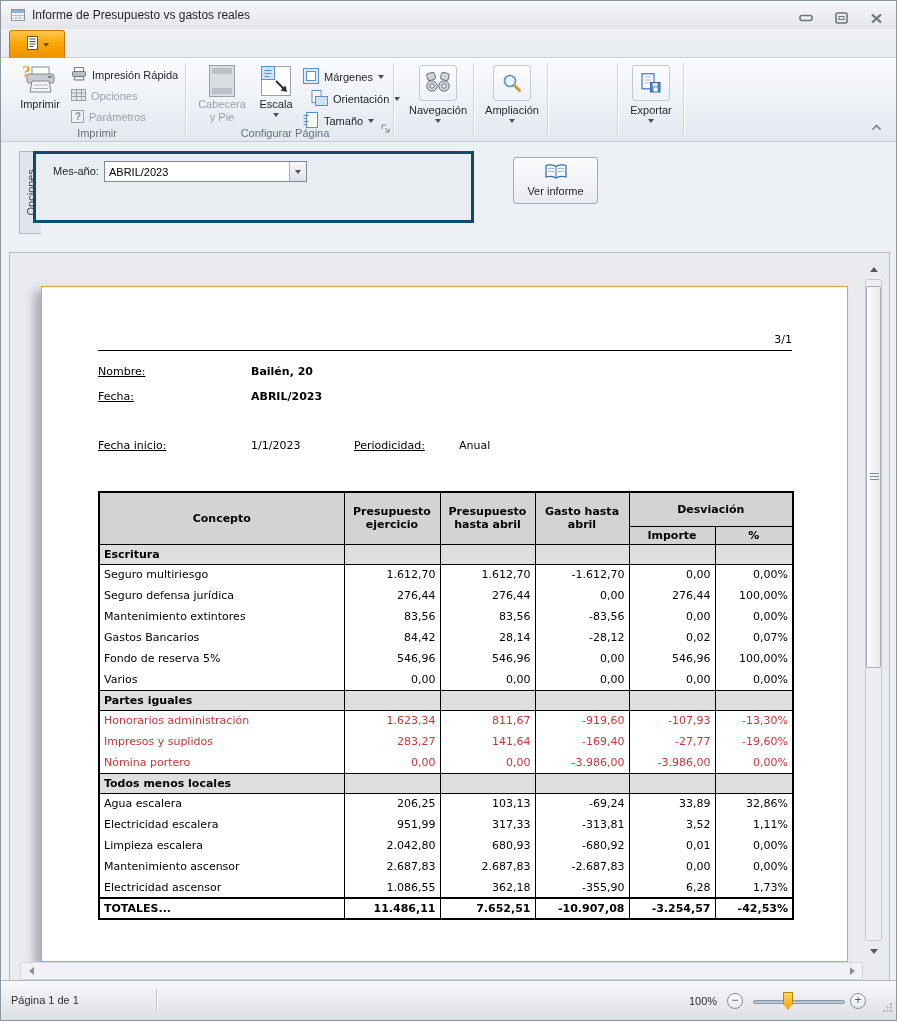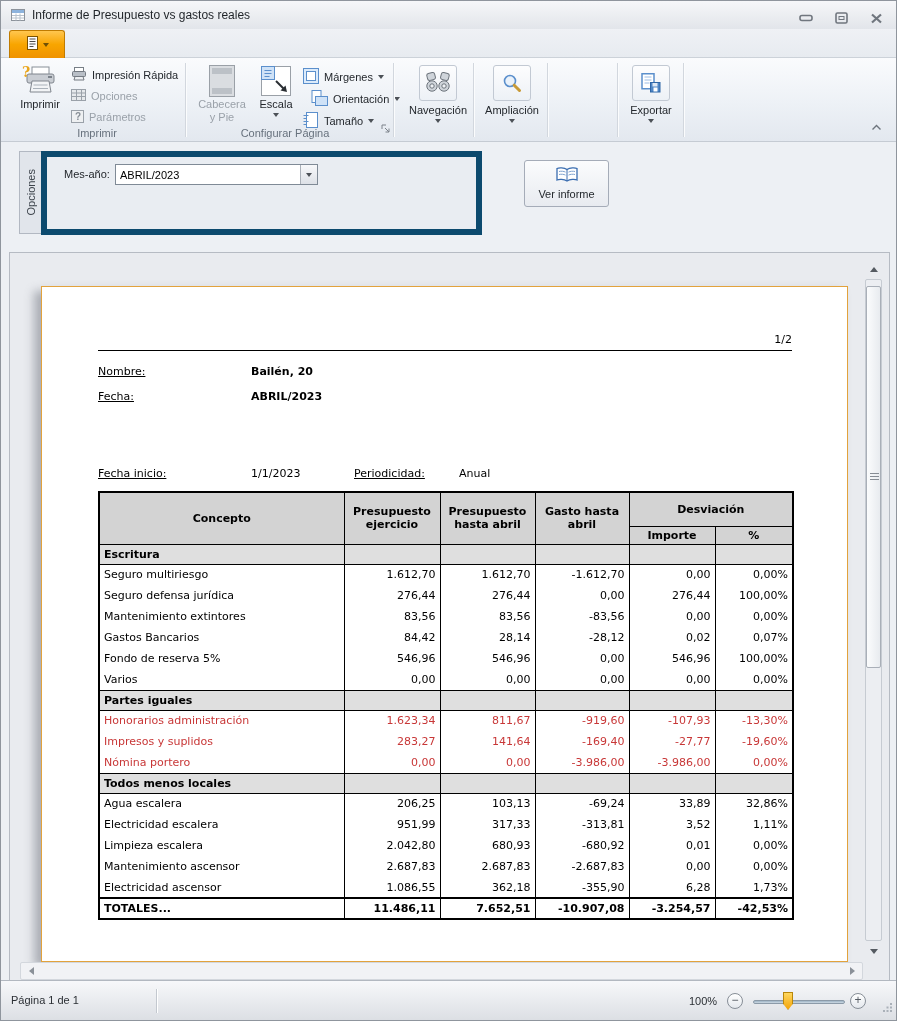--- a/index.html
+++ b/index.html
@@ -40,21 +40,21 @@
     font-size:11px;color:#24282d;line-height:13px;text-align:center;cursor:default;}
   .toolbtn .box{width:38px;height:36px;border:1px solid #c2c9d3;border-radius:3px;
     background:linear-gradient(#fdfdfe,#edf1f6);display:flex;align-items:center;justify-content:center;margin-bottom:3px;}
   .chev{position:absolute;right:14px;bottom:6px;cursor:default;}
   .launcher{position:absolute;cursor:default;}
   
   .optzone{position:absolute;top:141px;left:0;right:0;height:110px;background:#edf0f4;}
   .opttab{position:absolute;left:18px;top:9px;width:22px;height:83px;background:#e1e5eb;
     border:1px solid #b2b8c2;border-right:none;display:flex;align-items:center;justify-content:center;}
   .opttab span{writing-mode:vertical-rl;transform:rotate(180deg);font-size:11px;color:#3c434b;}
-  .optbox{position:absolute;left:40px;top:9px;width:441px;height:84px;background:#e9edf2;border:6px solid #0c4a6e;}
+  .optbox{position:absolute;left:32px;top:9px;width:441px;height:72px;background:#e9edf2;border:3px solid #0c4a6e;}
   .mes-label{position:absolute;left:17px;top:11px;font-size:11px;color:#23272c;}
   .combo{position:absolute;left:68px;top:7px;width:203px;height:21px;background:#fff;
     border:1px solid #7f8a96;display:flex;}
   .combo input{flex:1;border:none;outline:none;font-family:"Liberation Sans",sans-serif;
     font-size:11px;padding:0 4px;color:#000;background:transparent;}
   .combo-btn{width:17px;border-left:1px solid #aab0b8;background:linear-gradient(#f7f8fa,#dde1e7);
     display:flex;align-items:center;justify-content:center;cursor:default;}
   .verinforme{position:absolute;left:477px;top:3px;width:85px;height:47px;
     border:1px solid #a5acb8;border-radius:3px;background:linear-gradient(#fbfcfd,#e8ebf0);
     display:flex;flex-direction:column;align-items:center;padding-top:5px;gap:3px;
@@ -342,31 +342,31 @@
               <path d="M4 5.5 C6 5,9 5.2,10.5 6.1 M4 8.5 C6 8,9 8.2,10.5 9.1 M13.5 6.1 C15 5.2,18 5,20 5.5 M13.5 9.1 C15 8.2,18 8,20 8.5" stroke="#7fa3cf" fill="none"></path>
             </svg>
         </span>
         <span>Ver informe</span>
       </div>
     </div>
   </div>
 
   <div class="preview">
     <div class="page">
-      <div class="pgline">1/2</div>
+      <div class="pgline">3/1</div>
 
       <div class="frow" style="top:78px;">
         <span class="flabel">Nombre:</span>
         <span class="fvalue bold">Bailén, 20</span>
       </div>
       <div class="frow" style="top:103px;">
         <span class="flabel">Fecha:</span>
         <span class="fvalue bold">ABRIL/2023</span>
       </div>
-      <div class="frow" style="top:152px;margin-top:28px;">
+      <div class="frow" style="top:152px;">
         <span class="flabel">Fecha inicio:</span>
         <span class="fvalue">1/1/2023</span>
         <span class="flabel2">Periodicidad:</span>
         <span class="fvalue2">Anual</span>
       </div>
 
       <table class="rpt">
         <colgroup>
           <col style="width:245px">
             <col style="width:96px">

